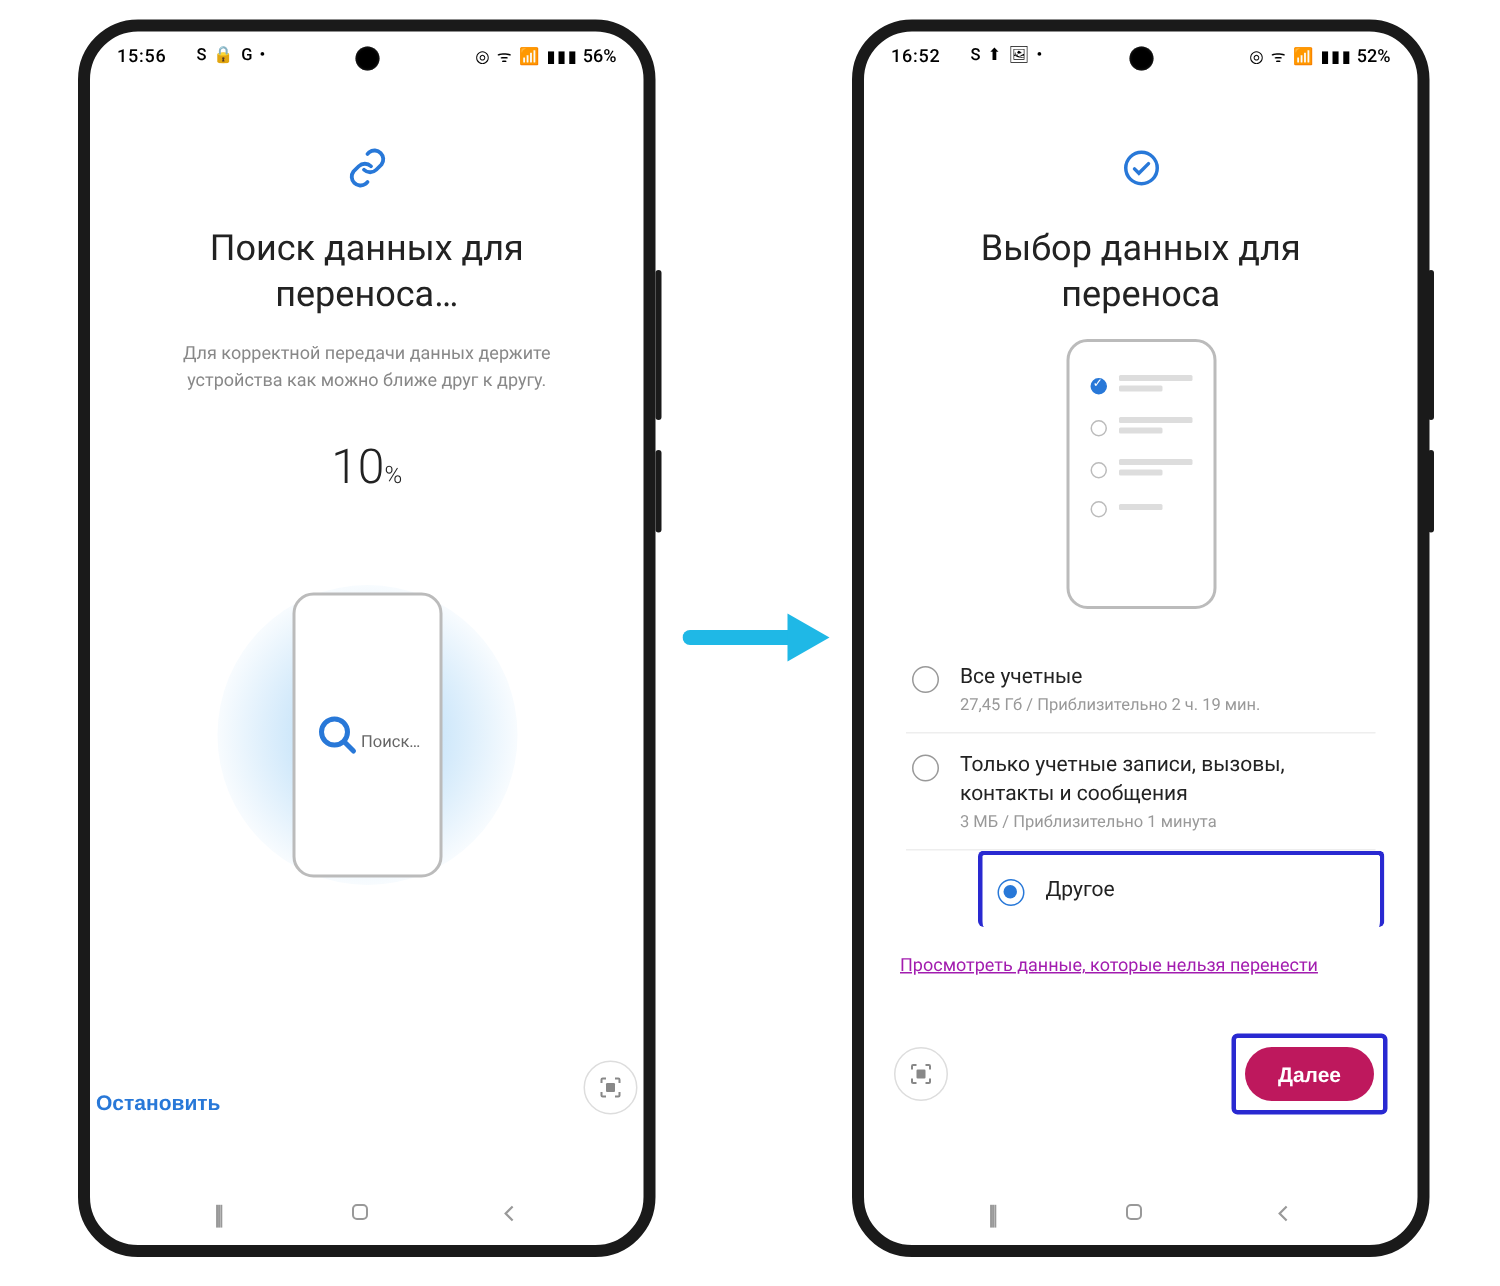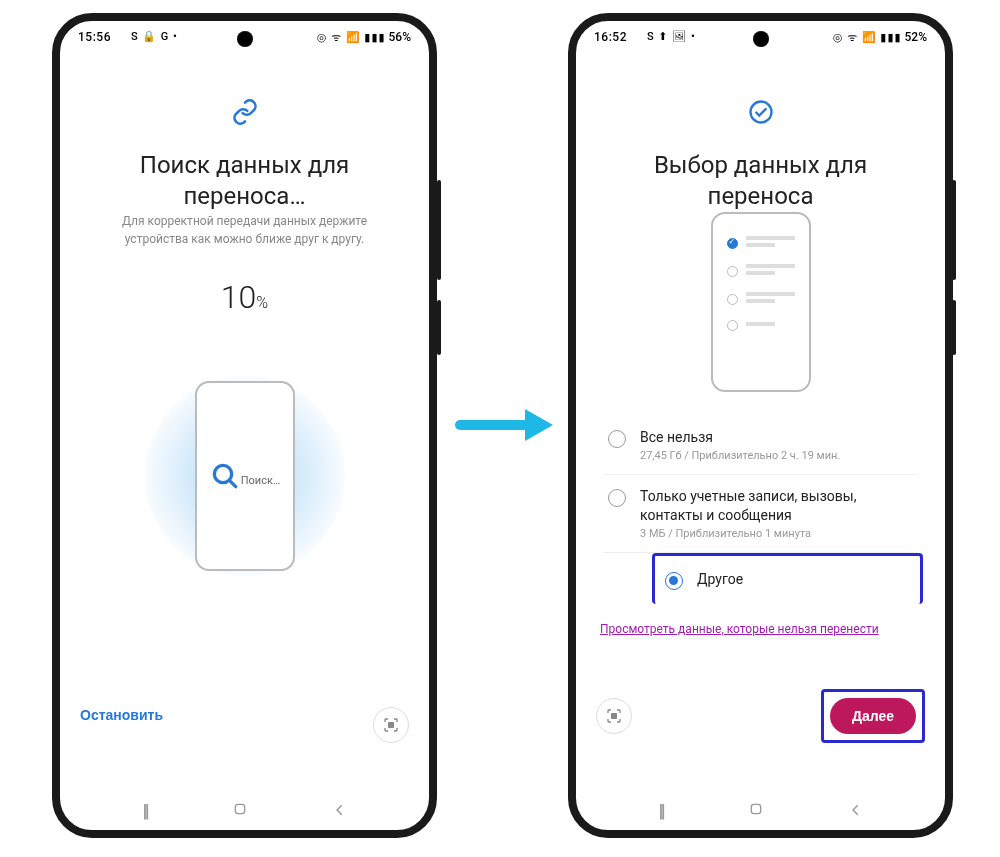--- a/index.html
+++ b/index.html
@@ -44,21 +44,21 @@
     color: #000;
   }
   .status-left { display: flex; align-items: center; gap: 20px; letter-spacing: 0.5px; }
   .status-right { display: flex; align-items: center; gap: 3px; }
   .status-icons { font-size: 11px; letter-spacing: 1px; }
   .content { padding: 10px 24px 0; height: calc(100% - 70px); position: relative; }
   .header-icon { text-align: center; margin: 40px 0 20px; }
   .header-icon svg { width: 28px; height: 28px; }
   .title {
     text-align: center; font-size: 24px; font-weight: 400; color: #222;
-    line-height: 1.3; 
+    line-height: 1.3; margin-bottom: 14px;
   }
   .subtitle {
     text-align: center; font-size: 12px; color: #888; line-height: 1.5;
     padding: 0 20px; margin-bottom: 30px;
   }
   .progress {
     text-align: center; font-size: 32px; font-weight: 300; color: #222;
     margin-bottom: 40px;
   }
   .progress .pct { font-size: 16px; }
@@ -71,22 +71,22 @@
   .mini-phone {
     position: absolute; left: 50%; top: 50%; transform: translate(-50%,-50%);
     width: 100px; height: 190px; border: 2px solid #bbb; border-radius: 14px;
     background: #fff;
     display: flex; flex-direction: row; align-items: center; justify-content: center;
   }
   .mini-phone svg { width: 32px; height: 32px; }
   .mini-phone-label { font-size: 11px; color: #666; margin-top: 8px; }
   .bottom-bar {
     position: absolute; bottom: 44px; left: 0; right: 0;
-    display: flex; justify-content: space-between; align-items: flex-start;
-    padding: 0 20px;
+    display: flex; justify-content: space-between; align-items: flex-end;
+    padding: 0 4px;
   }
   .stop-btn { color: #2878d8; font-size: 14px; font-weight: 600; background: none; border: none; cursor: pointer; }
   .scan-btn {
     width: 36px; height: 36px; border: 1px solid #ddd; border-radius: 50%;
     background: #fff; display: flex; align-items: center; justify-content: center;
     cursor: pointer;
   }
   .nav-bar {
     position: absolute; bottom: 0; left: 0; right: 0; height: 40px;
     display: flex; justify-content: space-around; align-items: center;
@@ -270,21 +270,21 @@
             <div class="opt-bars">
               <div class="opt-bar short"></div>
             </div>
           </div>
       </div>
     </div>
     <div class="options">
       <div class="option-row">
         <div class="radio"></div>
         <div class="option-text">
-          <div class="option-title">Все нельзя</div>
+          <div class="option-title">Все учетные</div>
           <div class="option-sub">27,45 Гб / Приблизительно 2 ч. 19 мин.</div>
         </div>
       </div>
       <div class="option-row">
         <div class="radio"></div>
         <div class="option-text">
           <div class="option-title">Только учетные записи, вызовы, контакты и сообщения</div>
           <div class="option-sub">3 МБ / Приблизительно 1 минута</div>
         </div>
       </div>

